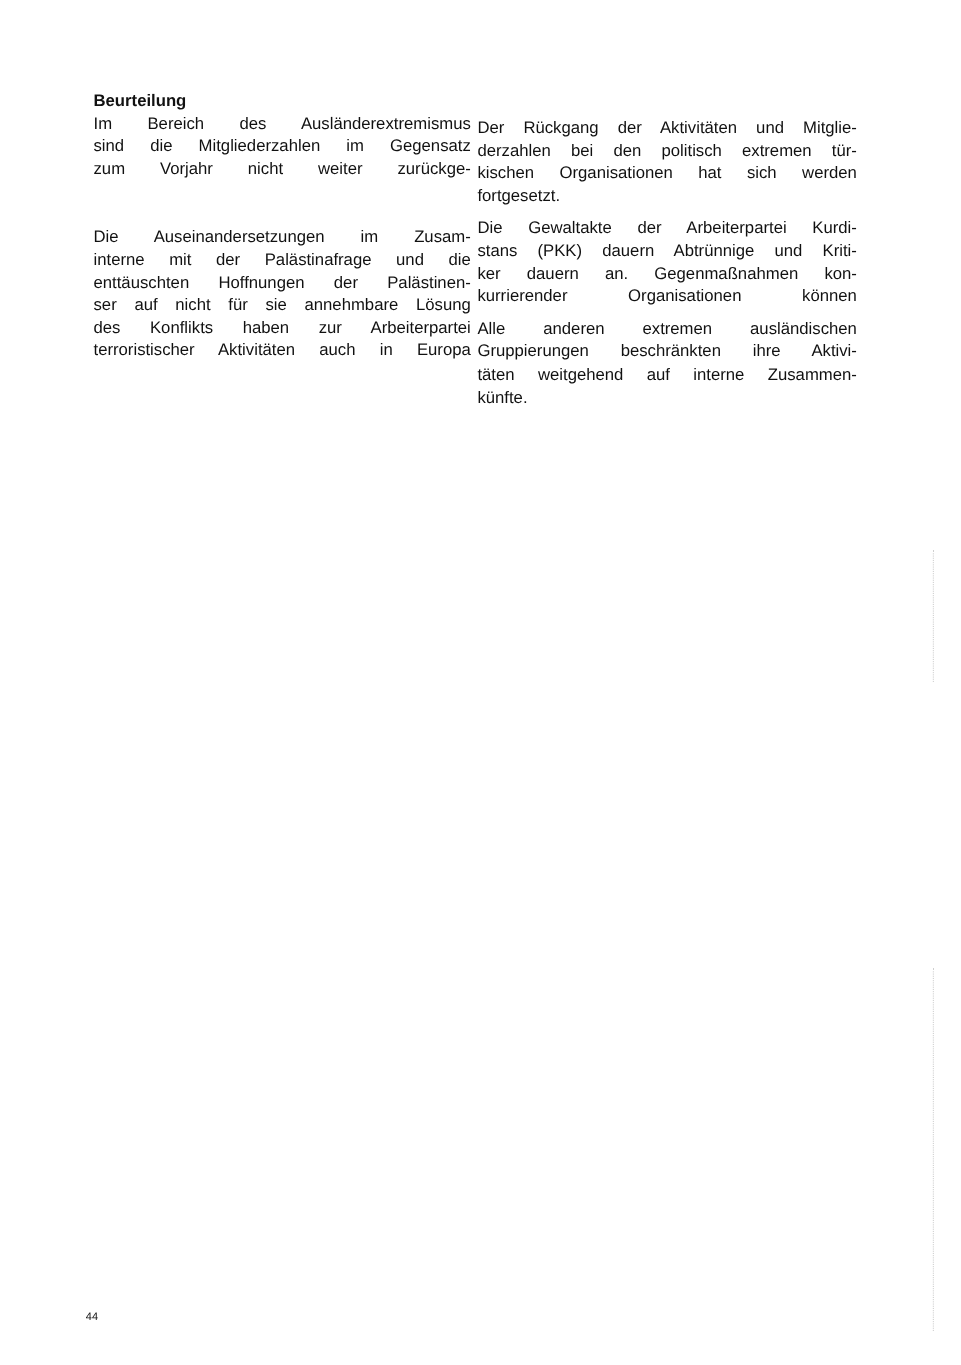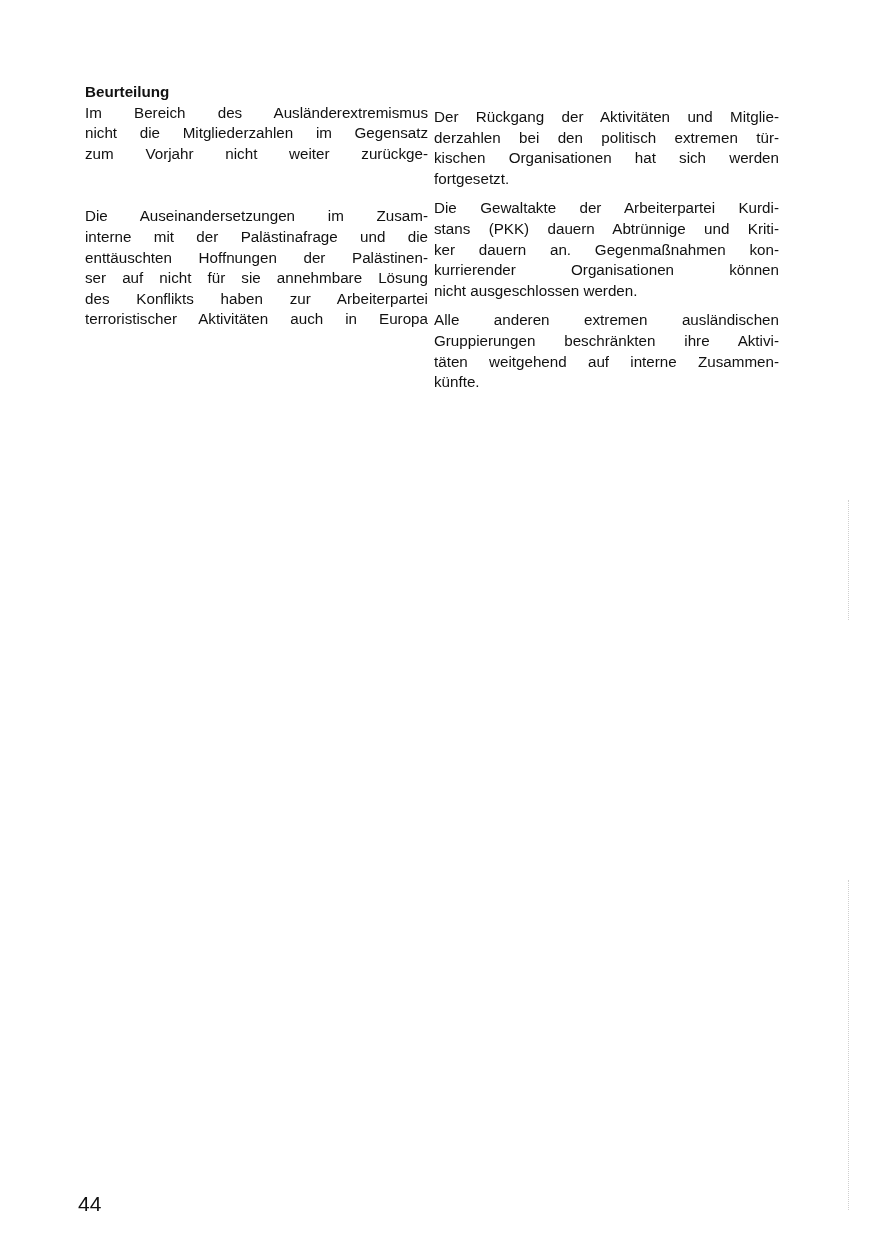--- a/index.html
+++ b/index.html
@@ -8,33 +8,33 @@
   .col { position:absolute; font-size:15.2px; line-height:20.6px; }
   .col-left { left:85px; top:82px; width:343px; }
   .col-right { left:434px; top:82px; width:345px;margin-top:25px; }
   .line { display:block; white-space:nowrap; text-align:justify; text-align-last:justify; }
   .line.last { text-align-last:left; }
   .heading { font-weight:bold; display:block; }
   .para { margin:0; }
   .gap-large { height:42px; }
   .gap-small { height:9px; }
   .it { }
-  .pagenum { position:absolute; left:78px; top:1192px; font-size:21px; }
+  .pagenum { position:absolute; left:78px; top:1192px; font-size:10px; }
   .rule { position:absolute; left:848px; width:0; border-left:1px dotted #cfcfcf; }
 </style>
 </head>
 <body>
 
 <div>
 
   <div class="col col-left">
     <span class="heading">Beurteilung</span>
     <p class="para">
       <span class="line">Im Bereich des Ausländerextremismus</span>
-      <span class="line">nicht die Mitgliederzahlen im Gegensatz</span>
+      <span class="line">sind die Mitgliederzahlen im Gegensatz</span>
       <span class="line">zum Vorjahr nicht weiter zurückge-</span>
     </p>
     <div class="gap-large"></div>
     <p class="para">
       <span class="line">Die Auseinandersetzungen im Zusam-</span>
       <span class="line">interne mit der Palästinafrage und die</span>
       <span class="line">enttäuschten Hoffnungen der Palästinen-</span>
       <span class="line">ser auf nicht für sie annehmbare Lösung</span>
       <span class="line">des Konflikts haben zur Arbeiterpartei</span>
       <span class="line">terroristischer Aktivitäten auch in Europa</span>
@@ -47,21 +47,20 @@
       <span class="line">derzahlen bei den politisch extremen tür-</span>
       <span class="line">kischen Organisationen hat sich werden</span>
       <span class="line last">fortgesetzt.</span>
     </p>
     <div class="gap-small"></div>
     <p class="para">
       <span class="line"><span>Die Gewaltakte der </span><span class="it">Arbeiterpartei Kurdi-</span></span>
       <span class="line"><span class="it">stans (PKK)</span><span> dauern Abtrünnige und Kriti-</span></span>
       <span class="line">ker dauern an. Gegenmaßnahmen kon-</span>
       <span class="line">kurrierender Organisationen können</span>
-      <span class="line last">nicht ausgeschlossen werden.</span>
     </p>
     <div class="gap-small"></div>
     <p class="para">
       <span class="line">Alle anderen extremen ausländischen</span>
       <span class="line">Gruppierungen beschränkten ihre Aktivi-</span>
       <span class="line">täten weitgehend auf interne Zusammen-</span>
       <span class="line last">künfte.</span>
     </p>
   </div>
 

